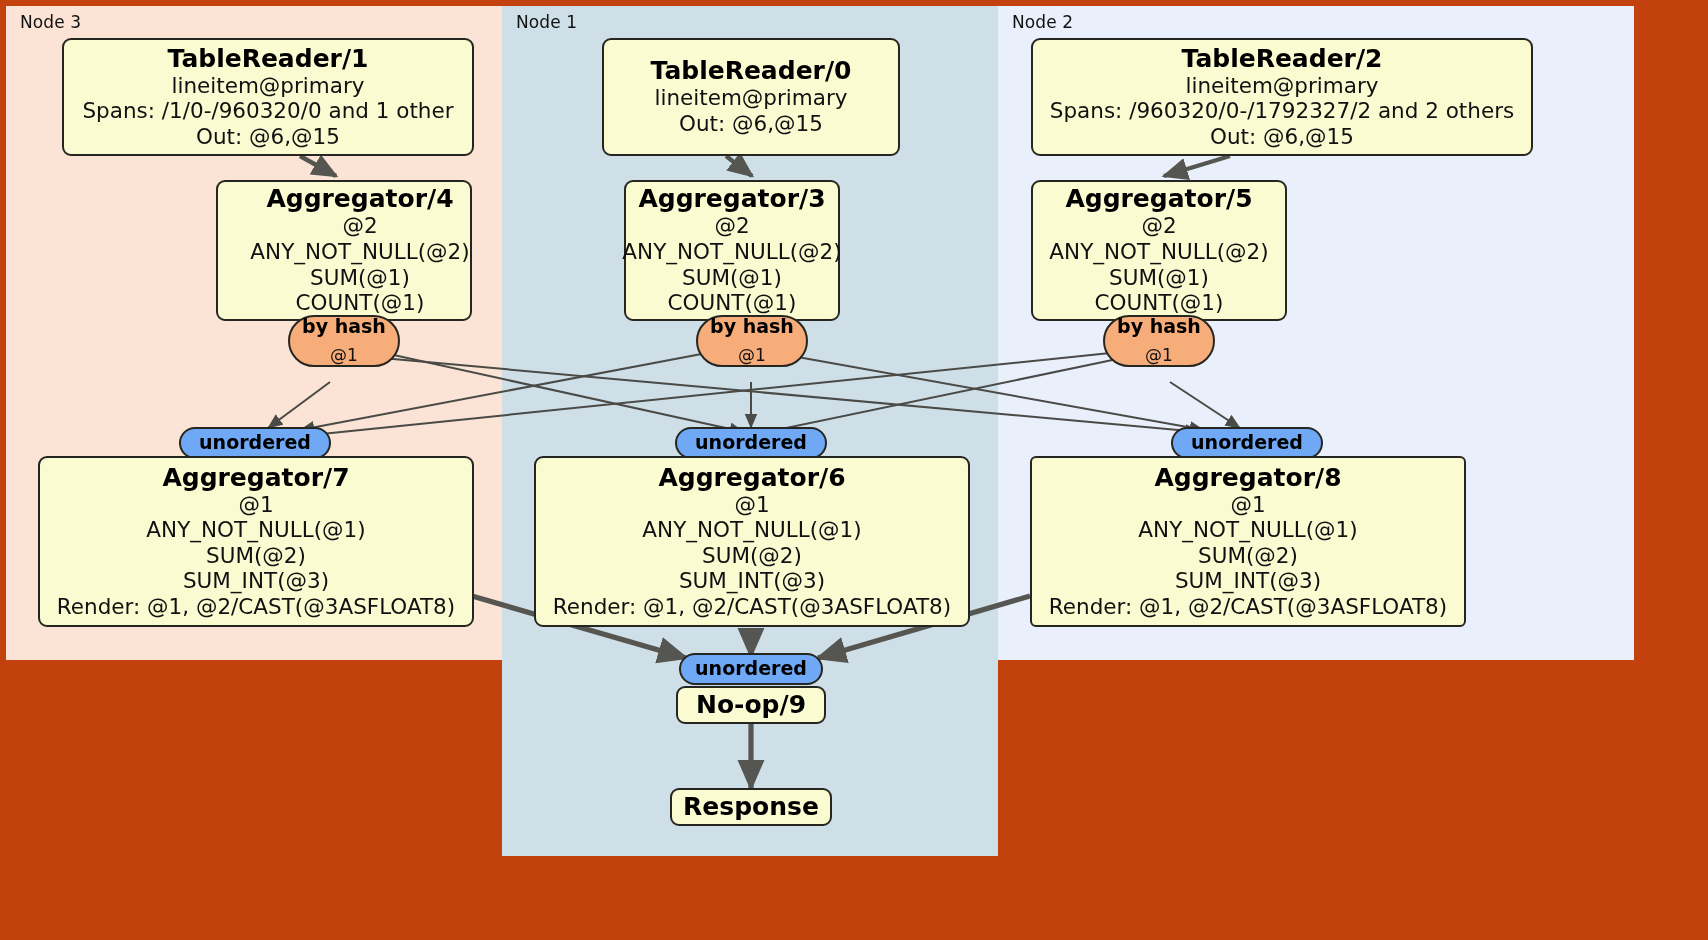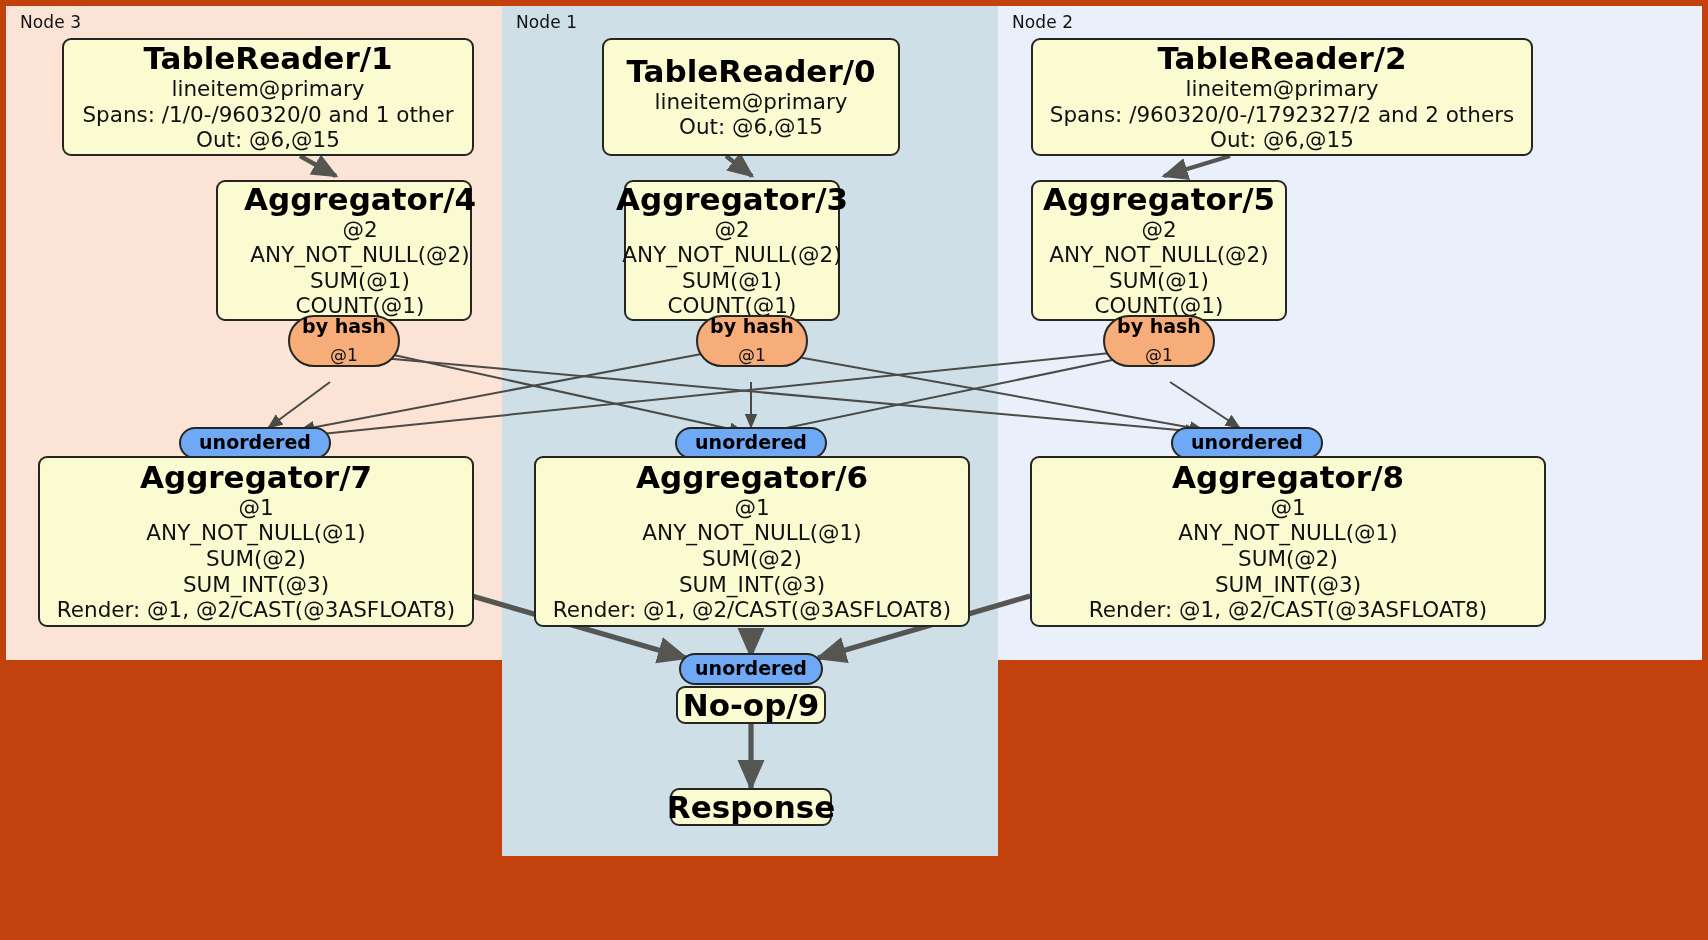--- a/index.html
+++ b/index.html
@@ -7,21 +7,21 @@
   #stage{position:relative;width:1708px;height:940px;overflow:hidden;background:#c2410c;}
 
   .node-panel{position:absolute;box-sizing:border-box;}
   .node-label{position:absolute;font-size:17px;color:#111;letter-spacing:.1px;}
 
   svg.edges{position:absolute;left:0;top:0;width:1708px;height:940px;overflow:visible;}
 
   .box{position:absolute;box-sizing:border-box;background:#fbfbd2;
        border:2.2px solid #262621;border-radius:9px;text-align:center;
        display:flex;flex-direction:column;justify-content:center;align-items:center;}
-  .box .title{font-weight:bold;font-size:31px;color:#000;line-height:1.12;}
+  .box .title{font-weight:bold;font-size:25px;color:#000;line-height:1.12;}
   .box .line{font-size:21.5px;color:#111;line-height:1.19;white-space:nowrap;}
 
   .pill{position:absolute;box-sizing:border-box;border:2.2px solid #262621;
         border-radius:999px;text-align:center;display:flex;flex-direction:column;
         justify-content:center;align-items:center;}
   .pill .plabel{font-weight:bold;font-size:19px;color:#000;line-height:1.05;}
   .pill .psub{font-size:17px;color:#111;line-height:1.05;}
   .pill.hash{background:#f7ad79;justify-content:space-between;}
   .pill.unord{background:#6fa8f5;}
 </style>
@@ -31,21 +31,21 @@
 <div id="stage">
 
   <div class="node-panel" style="left:6px;top:6px;width:496px;height:654px;background:#fbe3d5;">
     <div class="node-label" style="left:14px;top:6px;">Node 3</div>
   </div>
 
   <div class="node-panel" style="left:502px;top:6px;width:496px;height:850px;background:#cfdfe8;">
     <div class="node-label" style="left:14px;top:6px;">Node 1</div>
   </div>
 
-  <div class="node-panel" style="left:998px;top:6px;width:704px;height:654px;background:#eaf0fb;">
+  <div class="node-panel" style="left:998px;top:6px;width:636px;height:654px;background:#eaf0fb;">
     <div class="node-label" style="left:14px;top:6px;">Node 2</div>
   </div>
 
   <svg class="edges" viewBox="0 0 1708 940">
     <defs>
       <marker id="ah-thin" markerWidth="9" markerHeight="9" refX="7.2" refY="3.2" orient="auto" markerUnits="strokeWidth">
         <path d="M0,0 L7.6,3.2 L0,6.4 z" fill="#4a4a46"></path>
       </marker>
       <marker id="ah-thick" markerWidth="7" markerHeight="7" refX="5.4" refY="2.6" orient="auto" markerUnits="strokeWidth">
         <path d="M0,0 L6,2.6 L0,5.2 z" fill="#555551"></path>
@@ -167,21 +167,21 @@
 
   <div class="box" style="left:534px;top:456px;width:436px;height:171px;">
     <div class="title">Aggregator/6</div>
     <div class="line">@1</div>
     <div class="line">ANY_NOT_NULL(@1)</div>
     <div class="line">SUM(@2)</div>
     <div class="line">SUM_INT(@3)</div>
     <div class="line">Render: @1, @2/CAST(@3ASFLOAT8)</div>
   </div>
 
-  <div class="box" style="left:1030px;top:456px;width:516px;height:171px;">
+  <div class="box" style="left:1030px;top:456px;width:436px;height:171px;border-radius:6px;">
     <div class="title">Aggregator/8</div>
     <div class="line">@1</div>
     <div class="line">ANY_NOT_NULL(@1)</div>
     <div class="line">SUM(@2)</div>
     <div class="line">SUM_INT(@3)</div>
     <div class="line">Render: @1, @2/CAST(@3ASFLOAT8)</div>
   </div>
 
   <div class="pill unord" style="left:679px;top:653px;width:144px;height:32px;">
     <div class="plabel">unordered</div>

